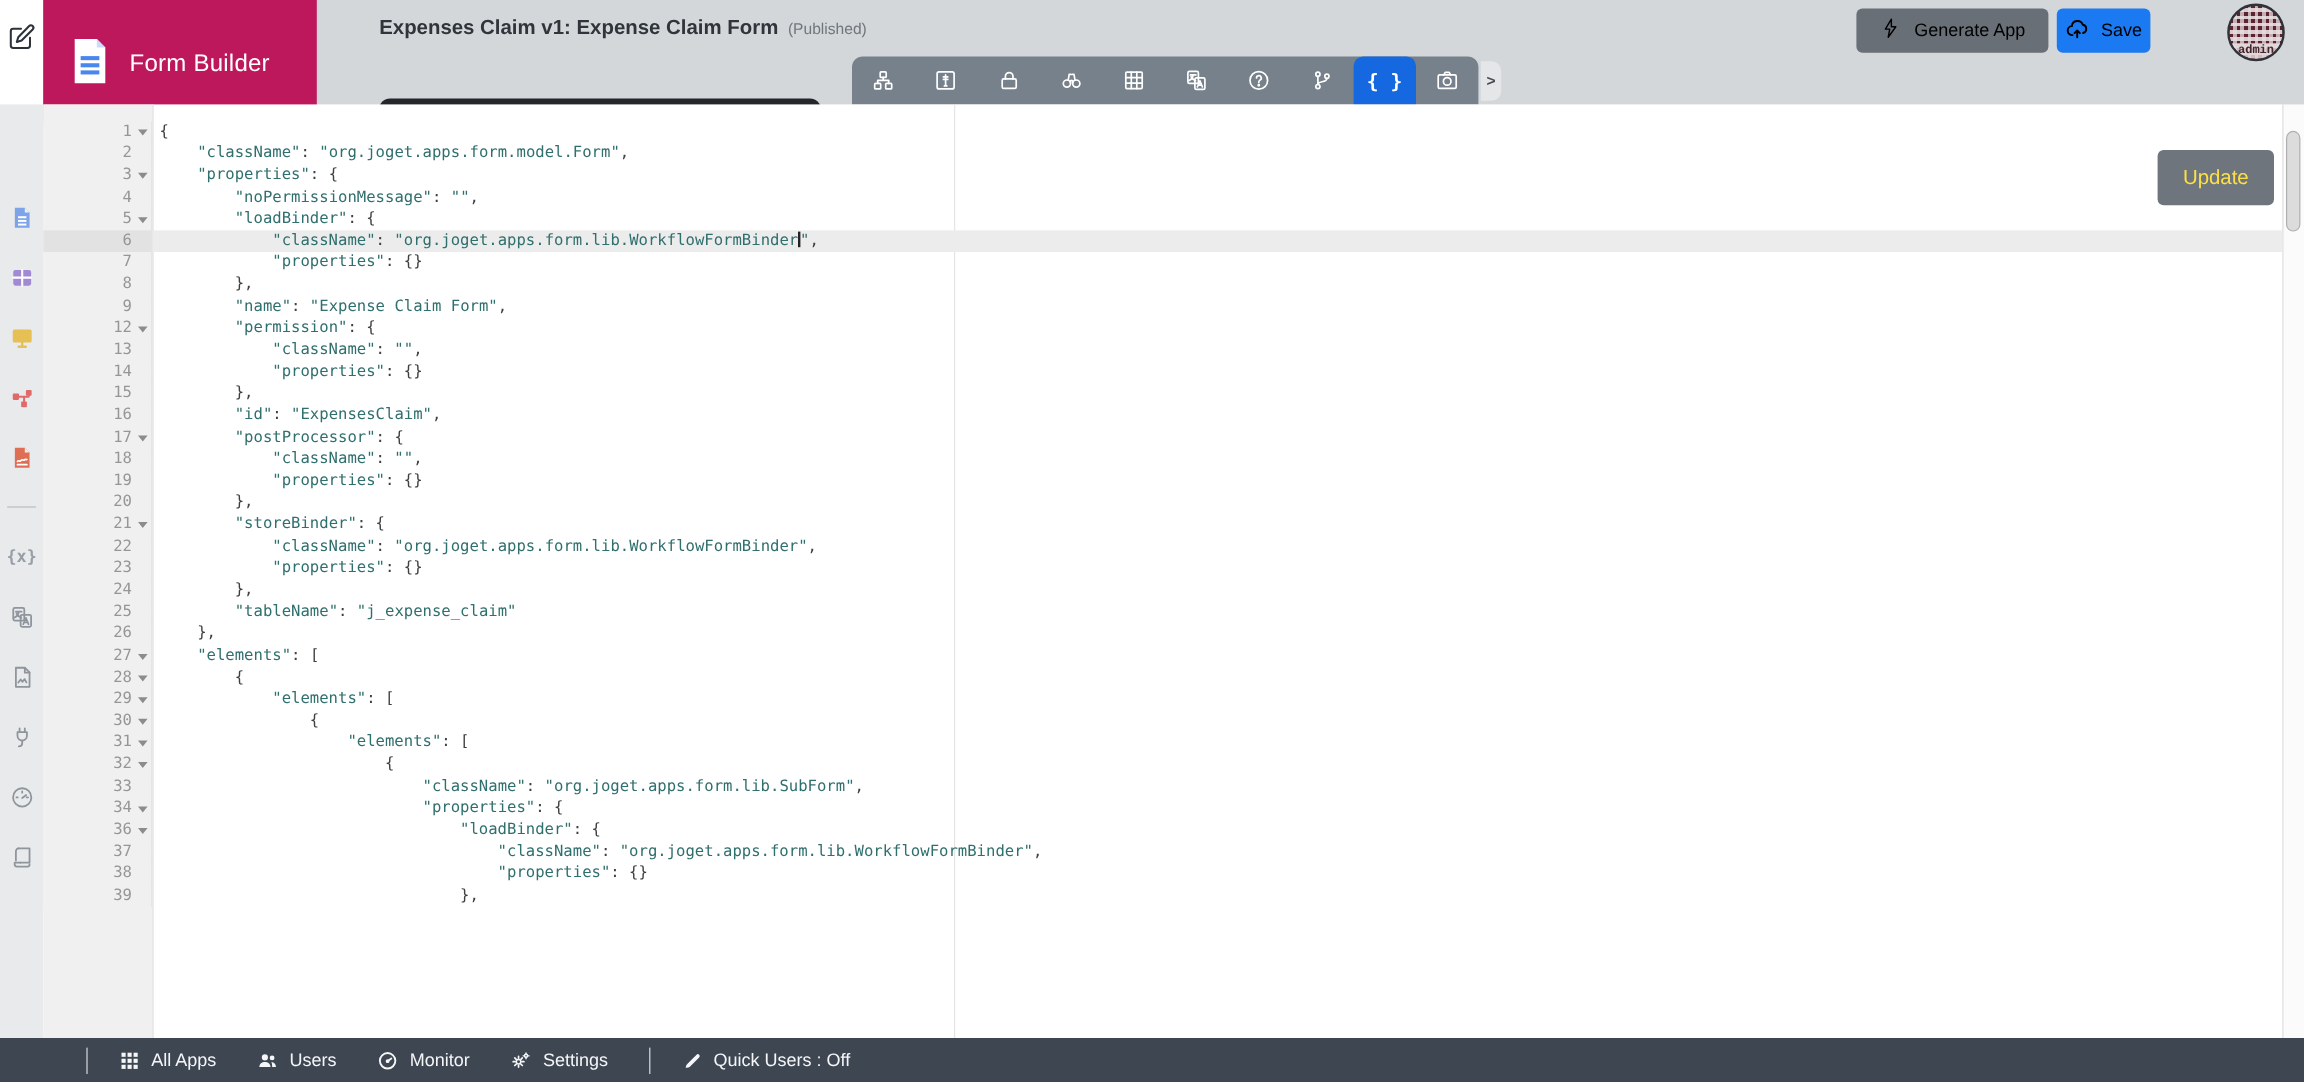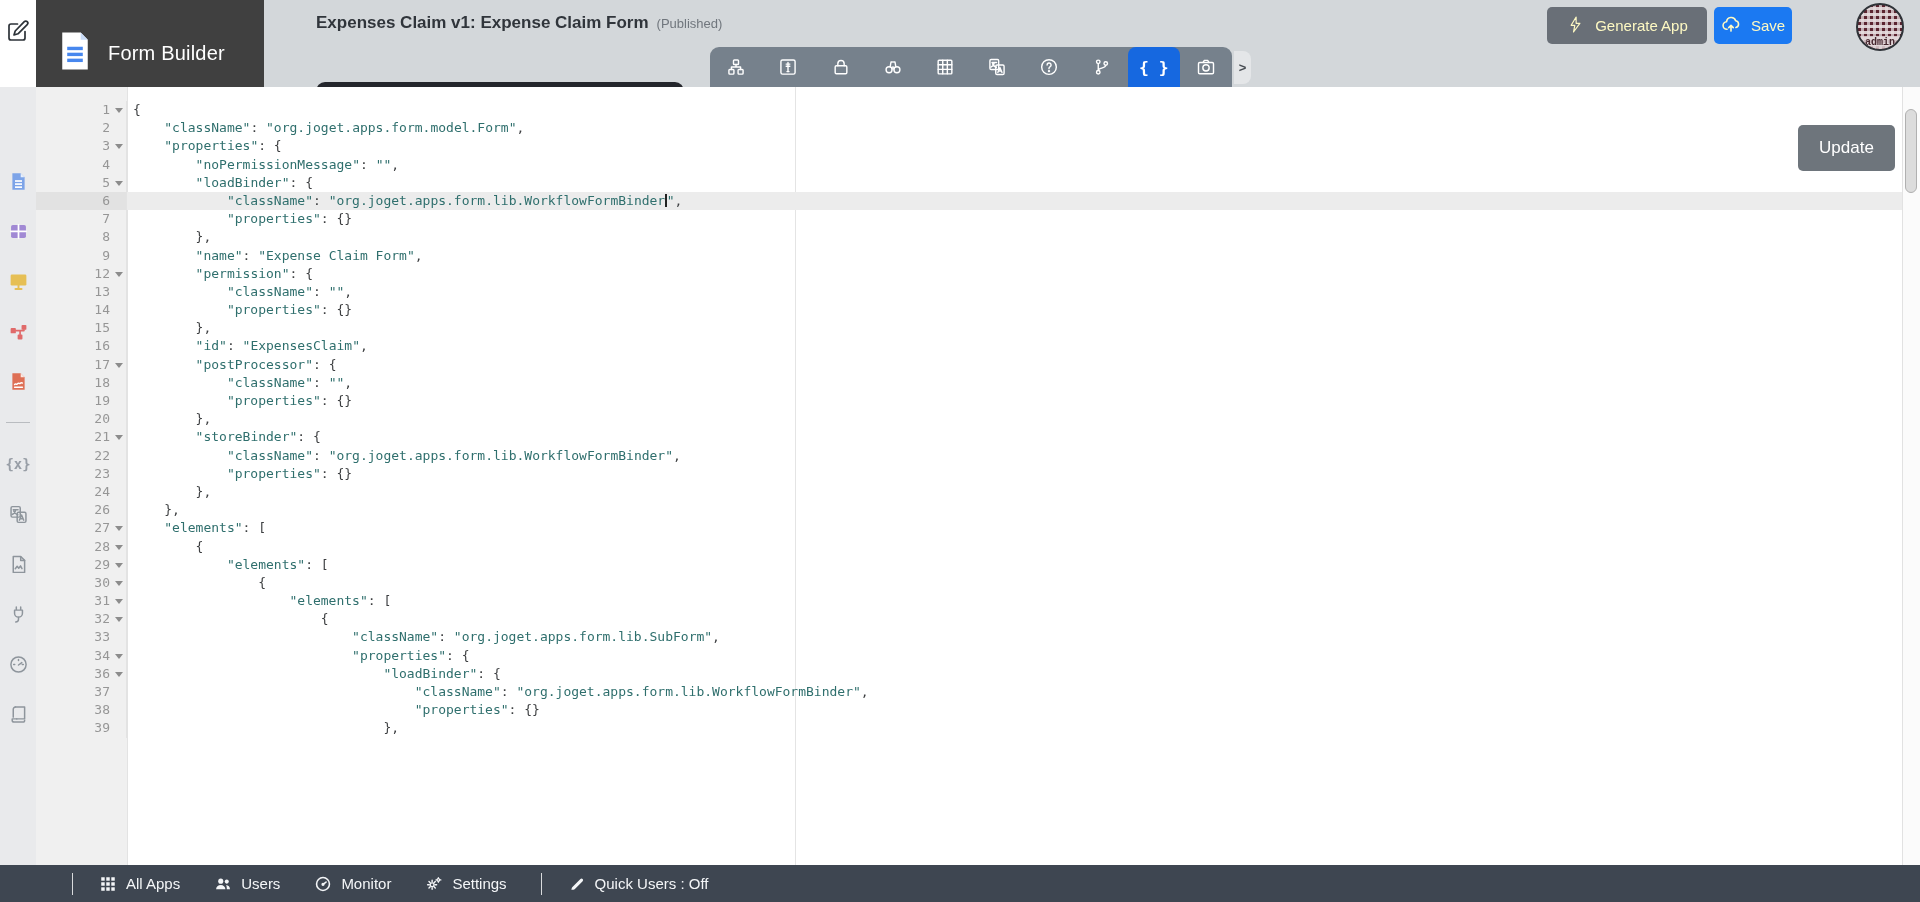--- a/index.html
+++ b/index.html
@@ -10,38 +10,38 @@
   .rail{position:absolute;left:0;top:0;width:36px;height:865px;background:#e9eaec;}
   .rail-top{position:absolute;left:0;top:0;width:36px;height:87px;background:#ffffff;}
   .rail-edit{position:absolute;left:6px;top:19px;color:#2c3238;}
   .rail-items{position:absolute;left:0;top:170px;width:36px;display:flex;flex-direction:column;
               align-items:center;gap:28px;}
   .rail-item{width:22px;height:22px;display:flex;align-items:center;justify-content:center;}
   .rail-sep{width:24px;height:0;border-top:1px solid #b9bcc0;margin:2px 0;}
   .txt-icon{font-family:"DejaVu Sans Mono",monospace;font-weight:bold;}
   
   .header{position:absolute;left:36px;top:0;width:1884px;height:87px;background:#d3d7da;}
-  .logo{position:absolute;left:0;top:0;width:228px;height:106px;background:#404040;display:flex;
+  .logo{position:absolute;left:0;top:0;width:228px;height:106px;background:#be185d;display:flex;
         align-items:center;padding-left:22px;gap:16px;}
   .logo-title{color:#fff;font-size:20px;letter-spacing:.2px;}
   .title-row{position:absolute;left:280px;top:13px;display:flex;align-items:baseline;gap:8px;}
   .page-title{font-size:17px;font-weight:bold;color:#30353b;}
   .page-status{font-size:13px;color:#70767d;}
   .tabs{position:absolute;left:280px;top:47px;height:40px;width:368px;background:#24262c;
         border-radius:9px 9px 0 0;display:flex;align-items:center;padding:0 4px;margin-top:35px;}
   .tab{display:flex;align-items:center;gap:10px;padding:0 22px;color:#eef0f2;font-size:15px;}
   .tab.active{background:#121418;border-radius:9px 9px 0 0;}
   .icons-bar{position:absolute;left:674px;top:47px;height:40px;width:522px;background:#76818c;
              border-radius:9px 9px 0 0;display:flex;align-items:stretch;}
   .tool{flex:1;display:flex;align-items:center;justify-content:center;color:#fff;}
   .tool.active{background:#1668e0;border-radius:8px 8px 0 0;}
   .more-tab{position:absolute;left:1198px;top:51px;width:17px;height:33px;background:#e4e6e8;
             border-radius:0 8px 8px 0;display:flex;align-items:center;justify-content:center;
             color:#474c52;font-size:13px;font-weight:bold;}
-  .btn{display:flex;align-items:center;justify-content:center;gap:10px;color:#fef9c3;font-size:15px;
+  .btn{display:flex;align-items:center;justify-content:center;gap:10px;color:#000000;font-size:15px;
        border-radius:5px;height:37px;position:absolute;top:7px;cursor:default;}
   .btn-generate{left:1511px;width:160px;background:#696f77;}
   .btn-save{left:1678px;width:78px;background:#1b79f2;}
   .avatar{position:absolute;left:1820px;top:3px;width:48px;height:48px;border-radius:50%;
           border:2px solid #2f3338;overflow:hidden;background-color:#5c2430;
           background-image:repeating-linear-gradient(0deg,rgba(232,222,224,0) 0 3px,rgba(232,222,224,.9) 3px 6px),
                            repeating-linear-gradient(90deg,#5c2430 0 3px,rgba(214,200,203,.85) 3px 6px);font-family:Liberation Mono, monospace;}
   .avatar-label{position:absolute;left:0;right:0;bottom:0;height:13px;background:rgba(226,215,217,.85);
                 color:#46262e;font-size:10px;font-weight:bold;text-align:center;line-height:13px;}
   
@@ -58,21 +58,21 @@
               border-right:4px solid transparent;border-top:5px solid #8c8c8c;}
   .code-cell{flex:1;padding-left:6px;white-space:pre;position:relative;}
   .code-row.active .code-cell{background:#ececec;}
   .code-row.active .gutter-cell{background:#e2e2e2;}
   .ind{display:inline-block;width:4ch;}
   .ind.g{border-left:1px dotted #d4d4d4;}
   .tok-s{color:#2f6f6d;}
   .tok-p{color:#3d3f41;}
   .cursor{display:inline-block;width:1.5px;height:13px;background:#222;vertical-align:-2px;}
   .update-btn{position:absolute;left:1762px;top:38px;width:97px;height:46px;background:#6e757c;
-              color:#ffffff;font-size:17px;border-radius:5px;display:flex;align-items:center;
+              color:#fde047;font-size:17px;border-radius:5px;display:flex;align-items:center;
               justify-content:center;}
   .vscroll{position:absolute;left:1902px;top:87px;width:18px;height:778px;background:#fbfbfb;
            border-left:1px solid #e2e2e2;}
   .vthumb{position:absolute;left:2px;top:22px;width:12px;height:84px;background:#dcdcdc;
           border:1px solid #b0b0b0;border-radius:7px;}
   
   .bottom-bar{position:absolute;left:0;top:865px;width:1920px;height:37px;background:#3e4651;
               display:flex;align-items:center;padding-left:72px;color:#f4f6f8;font-size:15px;}
   .bb-item{display:flex;align-items:center;gap:9px;margin-right:34px;}
   .bb-sep{width:1px;height:22px;background:rgba(255,255,255,.8);margin-right:26px;}
@@ -426,20 +426,24 @@
           <div class="gutter-cell">22</div>
           <div class="code-cell"><span class="ind"></span><span class="ind g"></span><span class="ind g"></span><span class="tok-s">"className"</span><span class="tok-p">: </span><span class="tok-s">"org.joget.apps.form.lib.WorkflowFormBinder"</span><span class="tok-p">,</span></div>
         </div>
         <div class="code-row">
           <div class="gutter-cell">23</div>
           <div class="code-cell"><span class="ind"></span><span class="ind g"></span><span class="ind g"></span><span class="tok-s">"properties"</span><span class="tok-p">: {}</span></div>
         </div>
         <div class="code-row">
           <div class="gutter-cell">24</div>
           <div class="code-cell"><span class="ind"></span><span class="ind g"></span><span class="tok-p">},</span></div>
+        </div>
+        <div class="code-row">
+          <div class="gutter-cell">25</div>
+          <div class="code-cell"><span class="ind"></span><span class="ind g"></span><span class="tok-s">"tableName"</span><span class="tok-p">: </span><span class="tok-s">"j_expense_claim"</span></div>
         </div>
         <div class="code-row">
           <div class="gutter-cell">26</div>
           <div class="code-cell"><span class="ind"></span><span class="tok-p">},</span></div>
         </div>
         <div class="code-row">
           <div class="gutter-cell">27<span class="fold-caret"></span></div>
           <div class="code-cell"><span class="ind"></span><span class="tok-s">"elements"</span><span class="tok-p">: [</span></div>
         </div>
         <div class="code-row">

